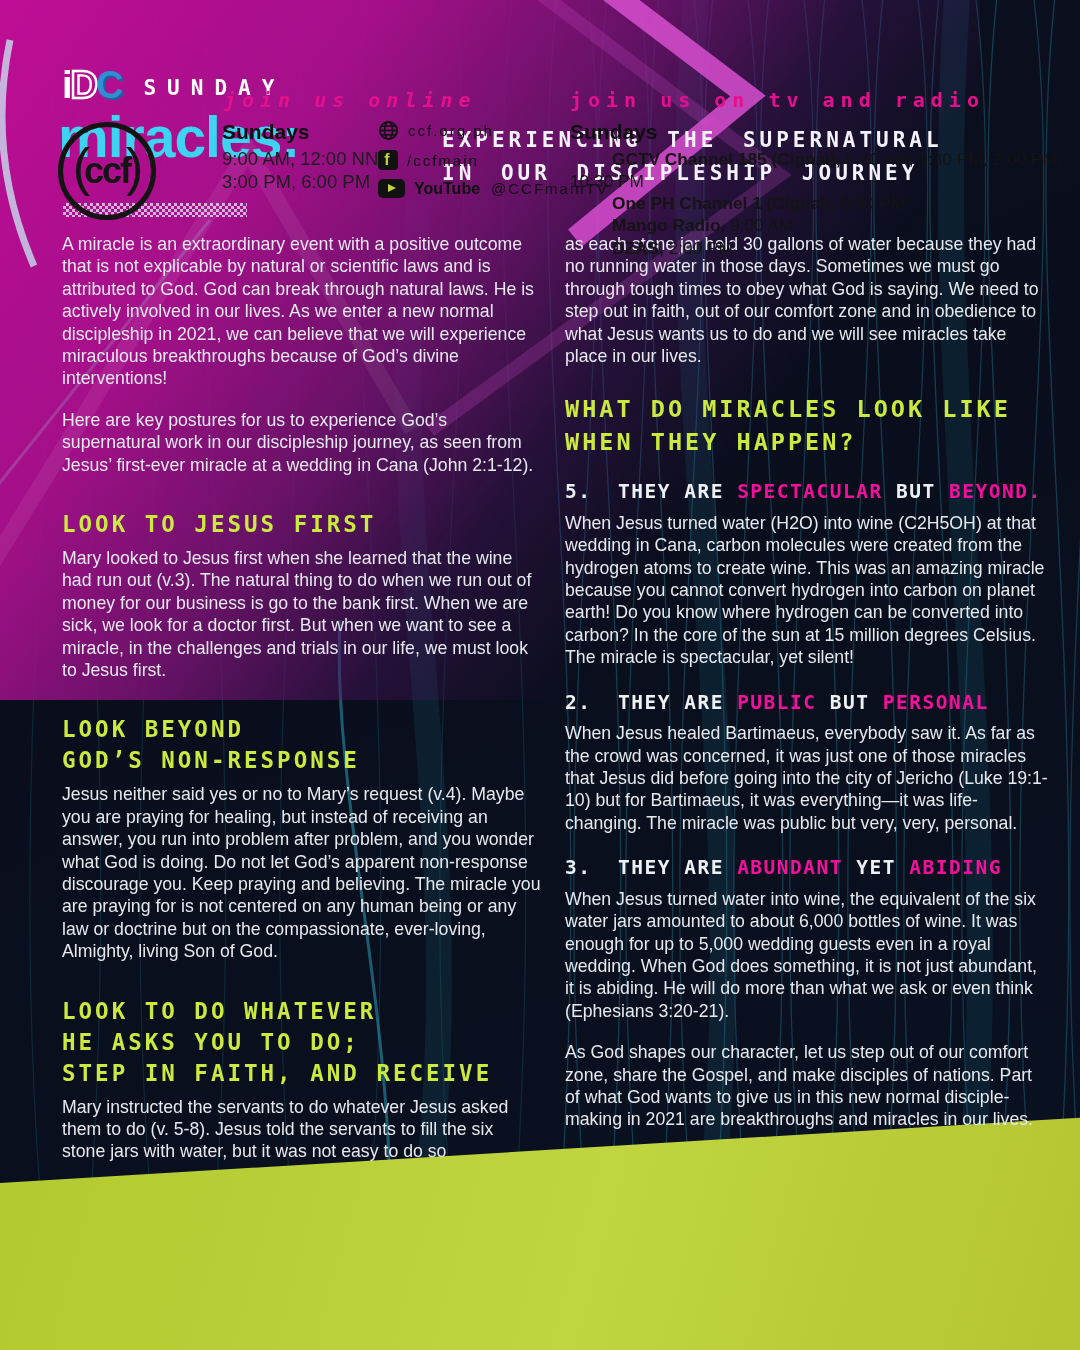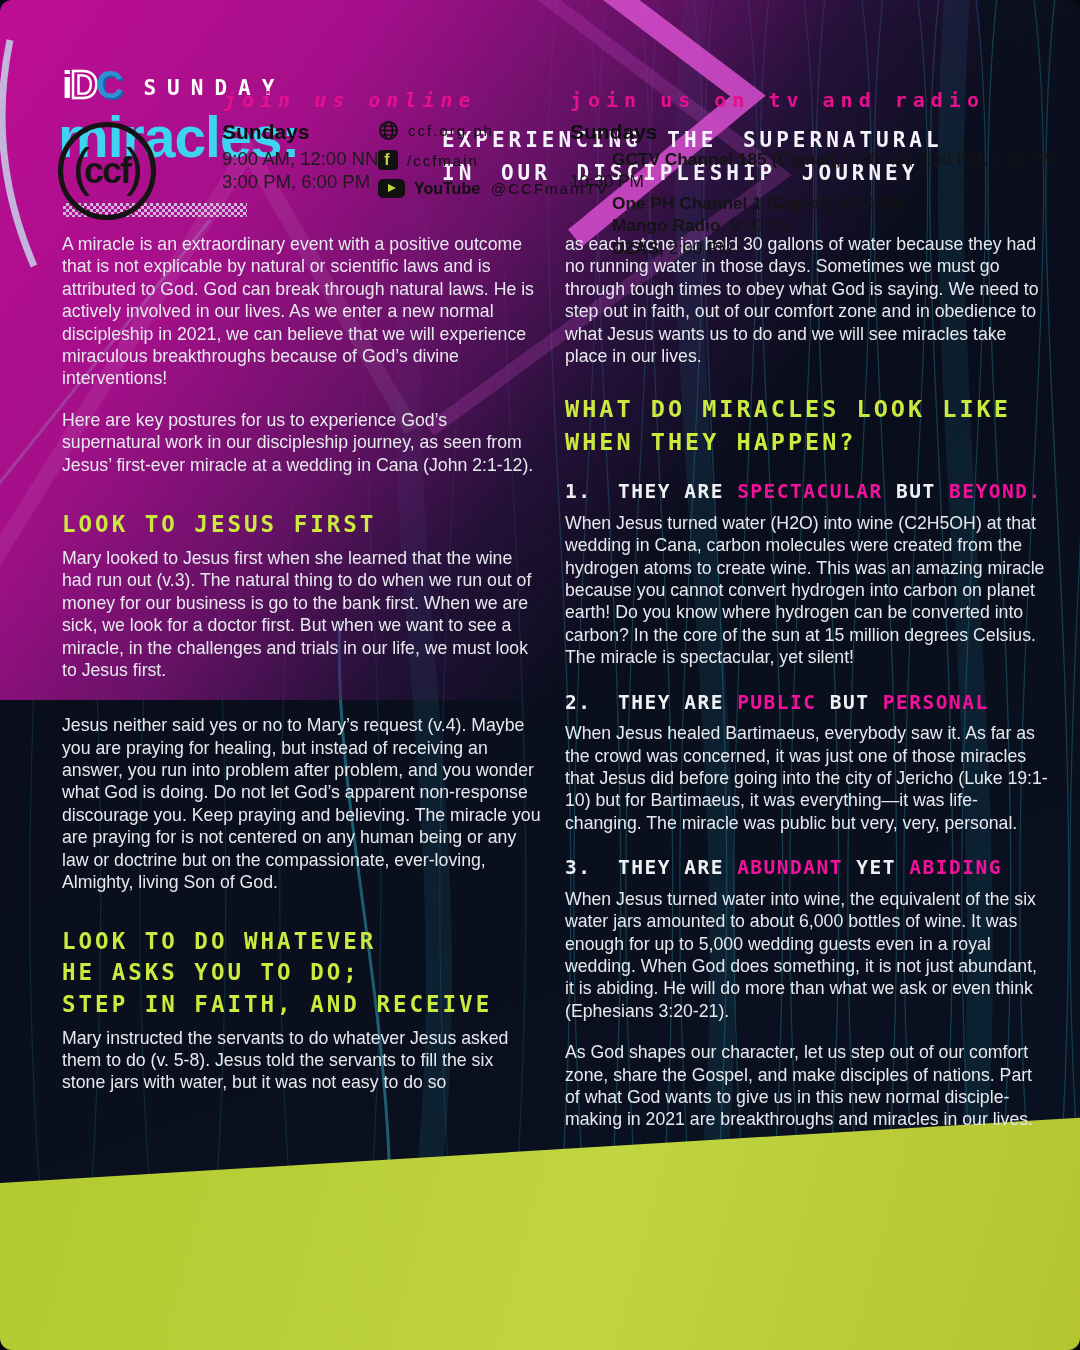--- a/index.html
+++ b/index.html
@@ -1,18 +1,18 @@
 <!DOCTYPE html>
 <html><head>
 <meta charset="utf-8">
 <style>
   html,body{margin:0;padding:0;background:#06080f;}
   #page{position:relative;width:1080px;height:1350px;overflow:hidden;
         background:linear-gradient(160deg,#0b1020 0%,#0a0e1c 40%,#091120 100%);
-        font-family:"Liberation Sans",sans-serif;border-radius:12px;}
+        font-family:"Liberation Sans",sans-serif;}
   .layer{position:absolute;inset:0;}
   svg.bg{z-index:1;}
   
   .magenta-wash{z-index:2;width:980px;height:700px;left:0;top:0;position:absolute;
     background:linear-gradient(126deg,rgba(197,14,152,.97) 0%,rgba(173,16,144,.95) 26%,rgba(122,19,118,.82) 44%,rgba(70,21,92,.45) 58%,rgba(25,16,50,0) 72%);}
   svg.deco{z-index:3;}
   .content{z-index:5;}
 
   
   .brand-row{position:absolute;left:62px;top:64px;display:flex;align-items:center;}
@@ -155,20 +155,24 @@
       <p>Here are key postures for us to experience God’s supernatural work in our discipleship journey, as seen from Jesus’ first-ever miracle at a wedding in Cana (John 2:1-12).</p>
 
       <div class="sec">
         <div class="h-green">
           <div>LOOK TO JESUS FIRST</div>
         </div>
         <p>Mary looked to Jesus first when she learned that the wine had run out (v.3). The natural thing to do when we run out of money for our business is go to the bank first. When we are sick, we look for a doctor first. But when we want to see a miracle, in the challenges and trials in our life, we must look to Jesus first.</p>
       </div>
 
       <div class="sec">
+        <div class="h-green">
+          <div>LOOK BEYOND</div>
+          <div>GOD’S NON-RESPONSE</div>
+        </div>
         <p>Jesus neither said yes or no to Mary’s request (v.4). Maybe you are praying for healing, but instead of receiving an answer, you run into problem after problem, and you wonder what God is doing. Do not let God’s apparent non-response discourage you. Keep praying and believing. The miracle you are praying for is not centered on any human being or any law or doctrine but on the compassionate, ever-loving, Almighty, living Son of God.</p>
       </div>
 
       <div class="sec">
         <div class="h-green">
           <div>LOOK TO DO WHATEVER</div>
           <div>HE ASKS YOU TO DO;</div>
           <div>STEP IN FAITH, AND RECEIVE</div>
         </div>
         <p>Mary instructed the servants to do whatever Jesus asked them to do (v. 5-8). Jesus told the servants to fill the six stone jars with water, but it was not easy to do so</p>
@@ -177,21 +181,21 @@
 
     <div class="col col-right">
       <p>as each stone jar held 30 gallons of water because they had no running water in those days. Sometimes we must go through tough times to obey what God is saying. We need to step out in faith, out of our comfort zone and in obedience to what Jesus wants us to do and we will see miracles take place in our lives.</p>
 
       <div class="h-green q-head">
         <div>WHAT DO MIRACLES LOOK LIKE</div>
         <div>WHEN THEY HAPPEN?</div>
       </div>
 
       <div class="pt">
-        <div class="pt-head"><span>1.  THEY ARE </span><span class="hl">SPECTACULAR</span><span> BUT </span><span class="hl">BEYOND.</span></div>
+        <div class="pt-head"><span>5.  THEY ARE </span><span class="hl">SPECTACULAR</span><span> BUT </span><span class="hl">BEYOND.</span></div>
         <p>When Jesus turned water (H2O) into wine (C2H5OH) at that wedding in Cana, carbon molecules were created from the hydrogen atoms to create wine. This was an amazing miracle because you cannot convert hydrogen into carbon on planet earth! Do you know where hydrogen can be converted into carbon? In the core of the sun at 15 million degrees Celsius. The miracle is spectacular, yet silent!</p>
       </div>
 
       <div class="pt">
         <div class="pt-head"><span>2.  THEY ARE </span><span class="hl">PUBLIC</span><span> BUT </span><span class="hl">PERSONAL</span></div>
         <p>When Jesus healed Bartimaeus, everybody saw it. As far as the crowd was concerned, it was just one of those miracles that Jesus did before going into the city of Jericho (Luke 19:1-10) but for Bartimaeus, it was everything—it was life-changing. The miracle was public but very, very, personal.</p>
       </div>
 
       <div class="pt">
         <div class="pt-head"><span>3.  THEY ARE </span><span class="hl">ABUNDANT</span><span> YET </span><span class="hl">ABIDING</span></div>

